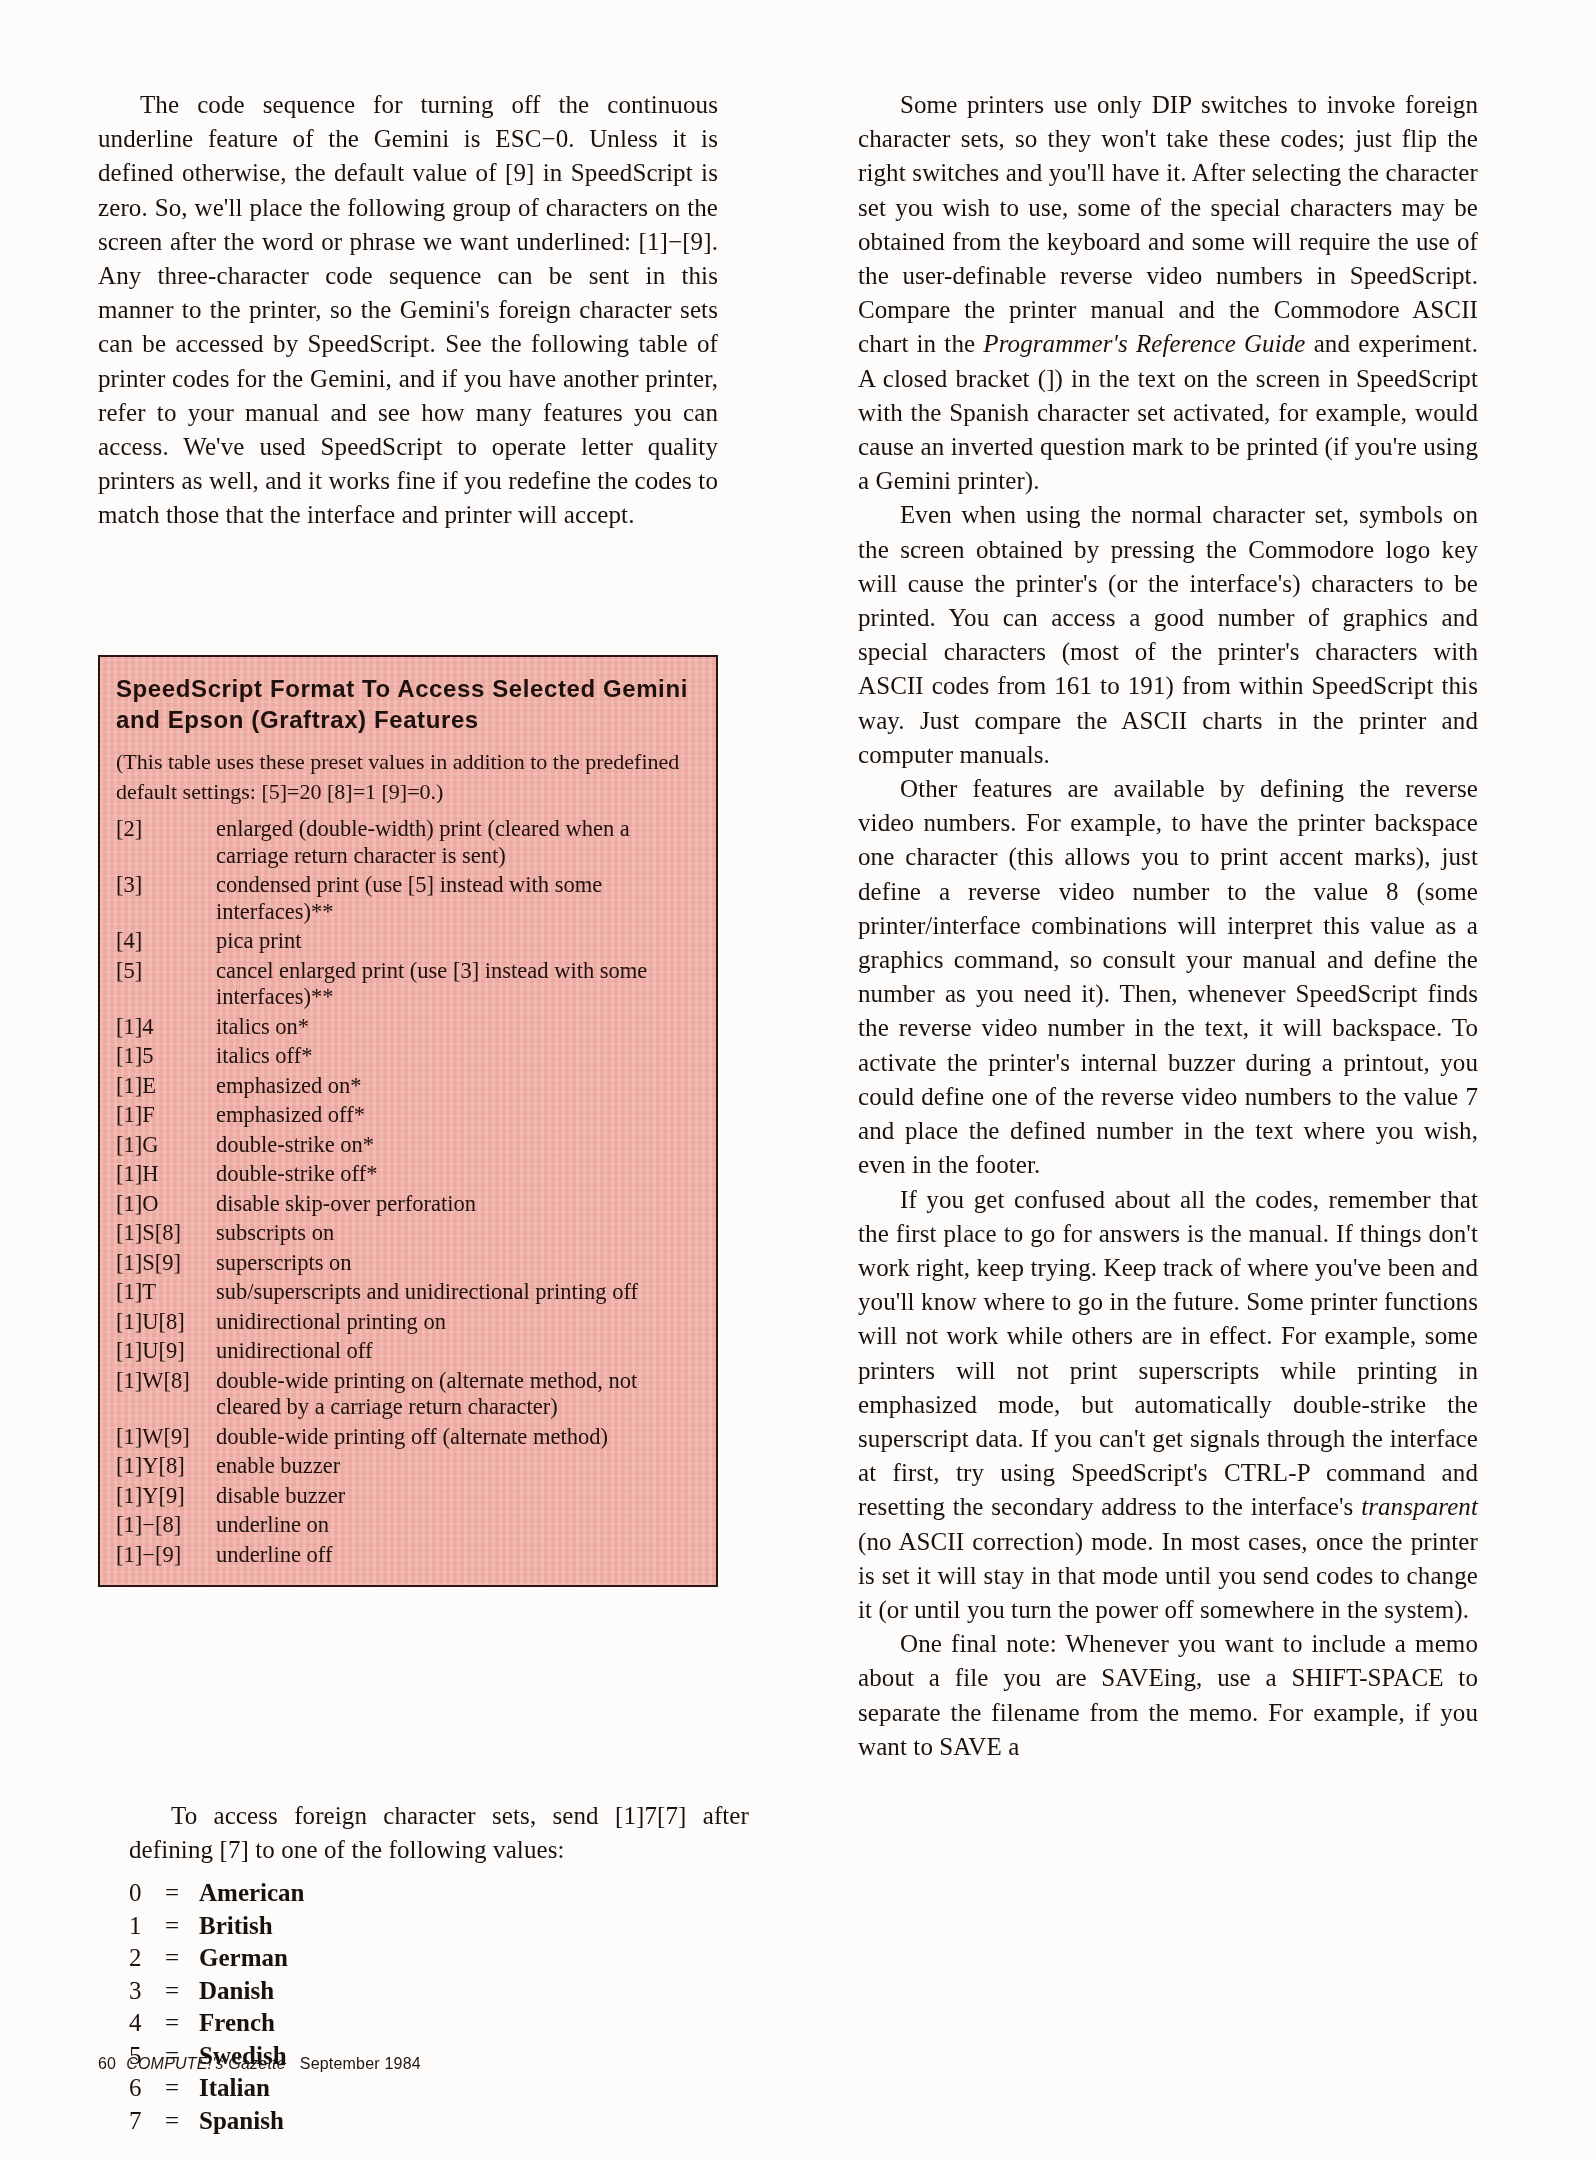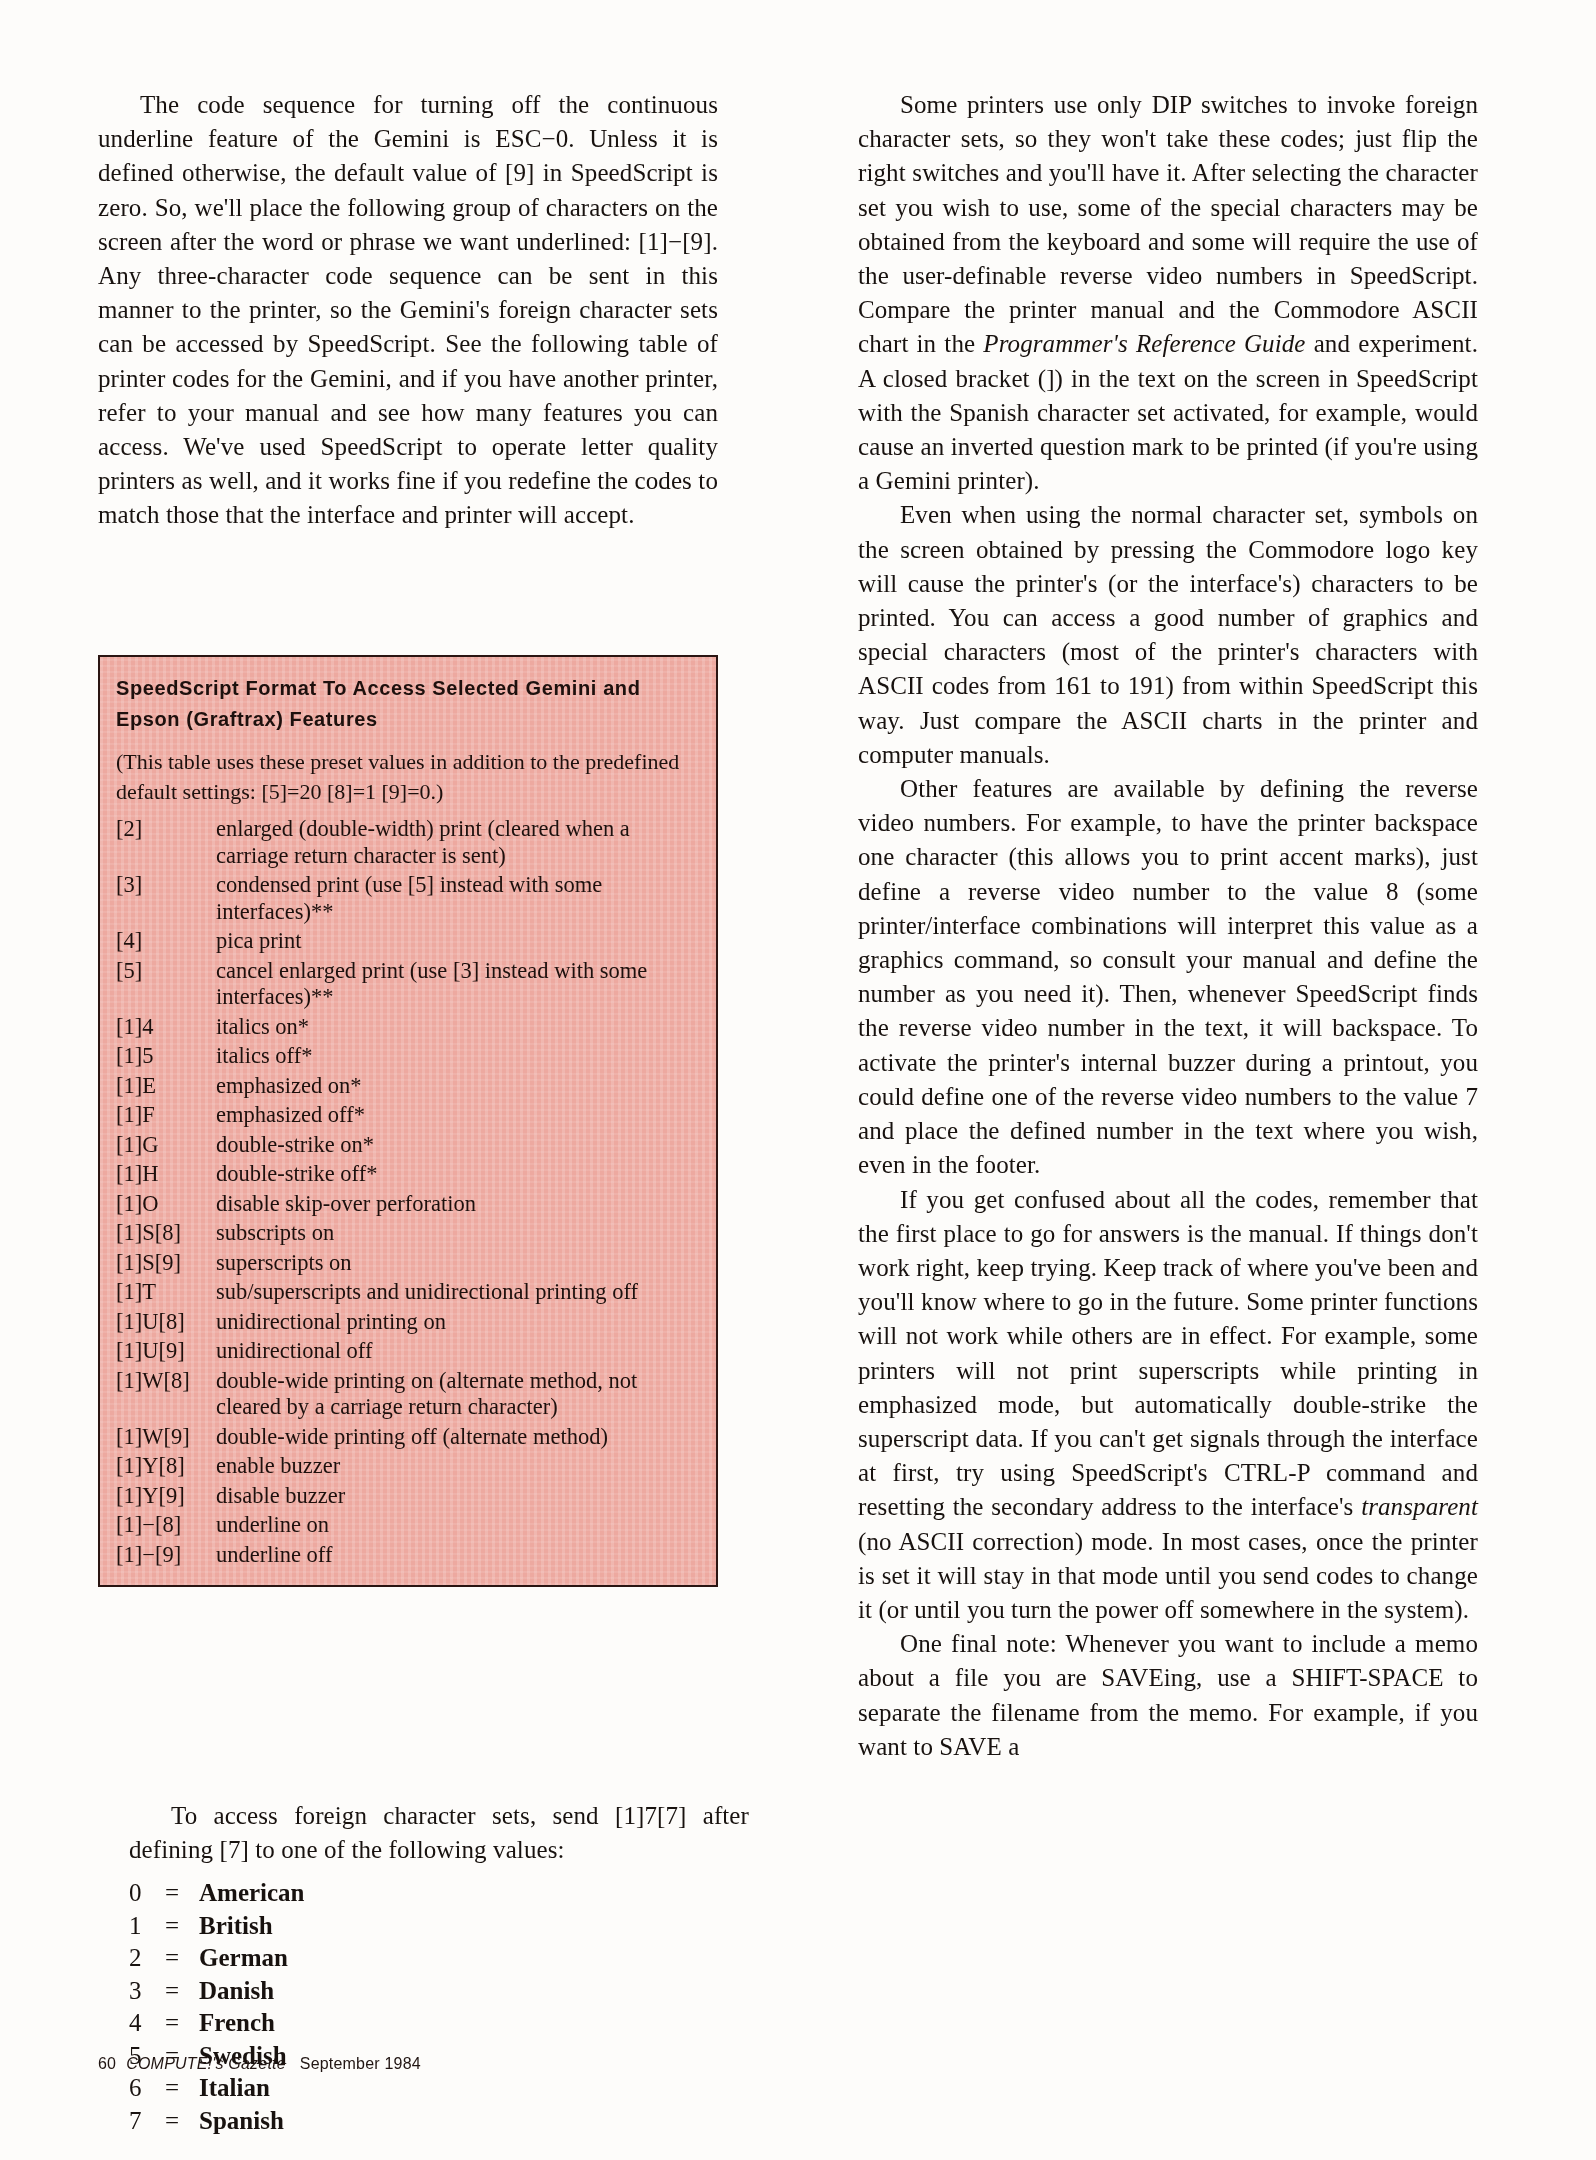--- a/index.html
+++ b/index.html
@@ -73,21 +73,21 @@
         rgba(0,0,0,0.0) 2px,
         rgba(0,0,0,0.0) 6px
       );
     pointer-events: none;
   }
   .box > * { position: relative; z-index: 1; }
 
   .box-title {
     font-family: "Liberation Sans", sans-serif;
     font-weight: bold;
-    font-size: 20px;
+    font-size: 24px;
     line-height: 31px;
     letter-spacing: 0.6px;
     color: #1d100d;
     margin: 2px 0 12px 0;
   }
   .box-note {
     font-family: "Liberation Serif", serif;
     font-size: 22px;
     line-height: 29.5px;
     margin: 0 0 10px 0;

